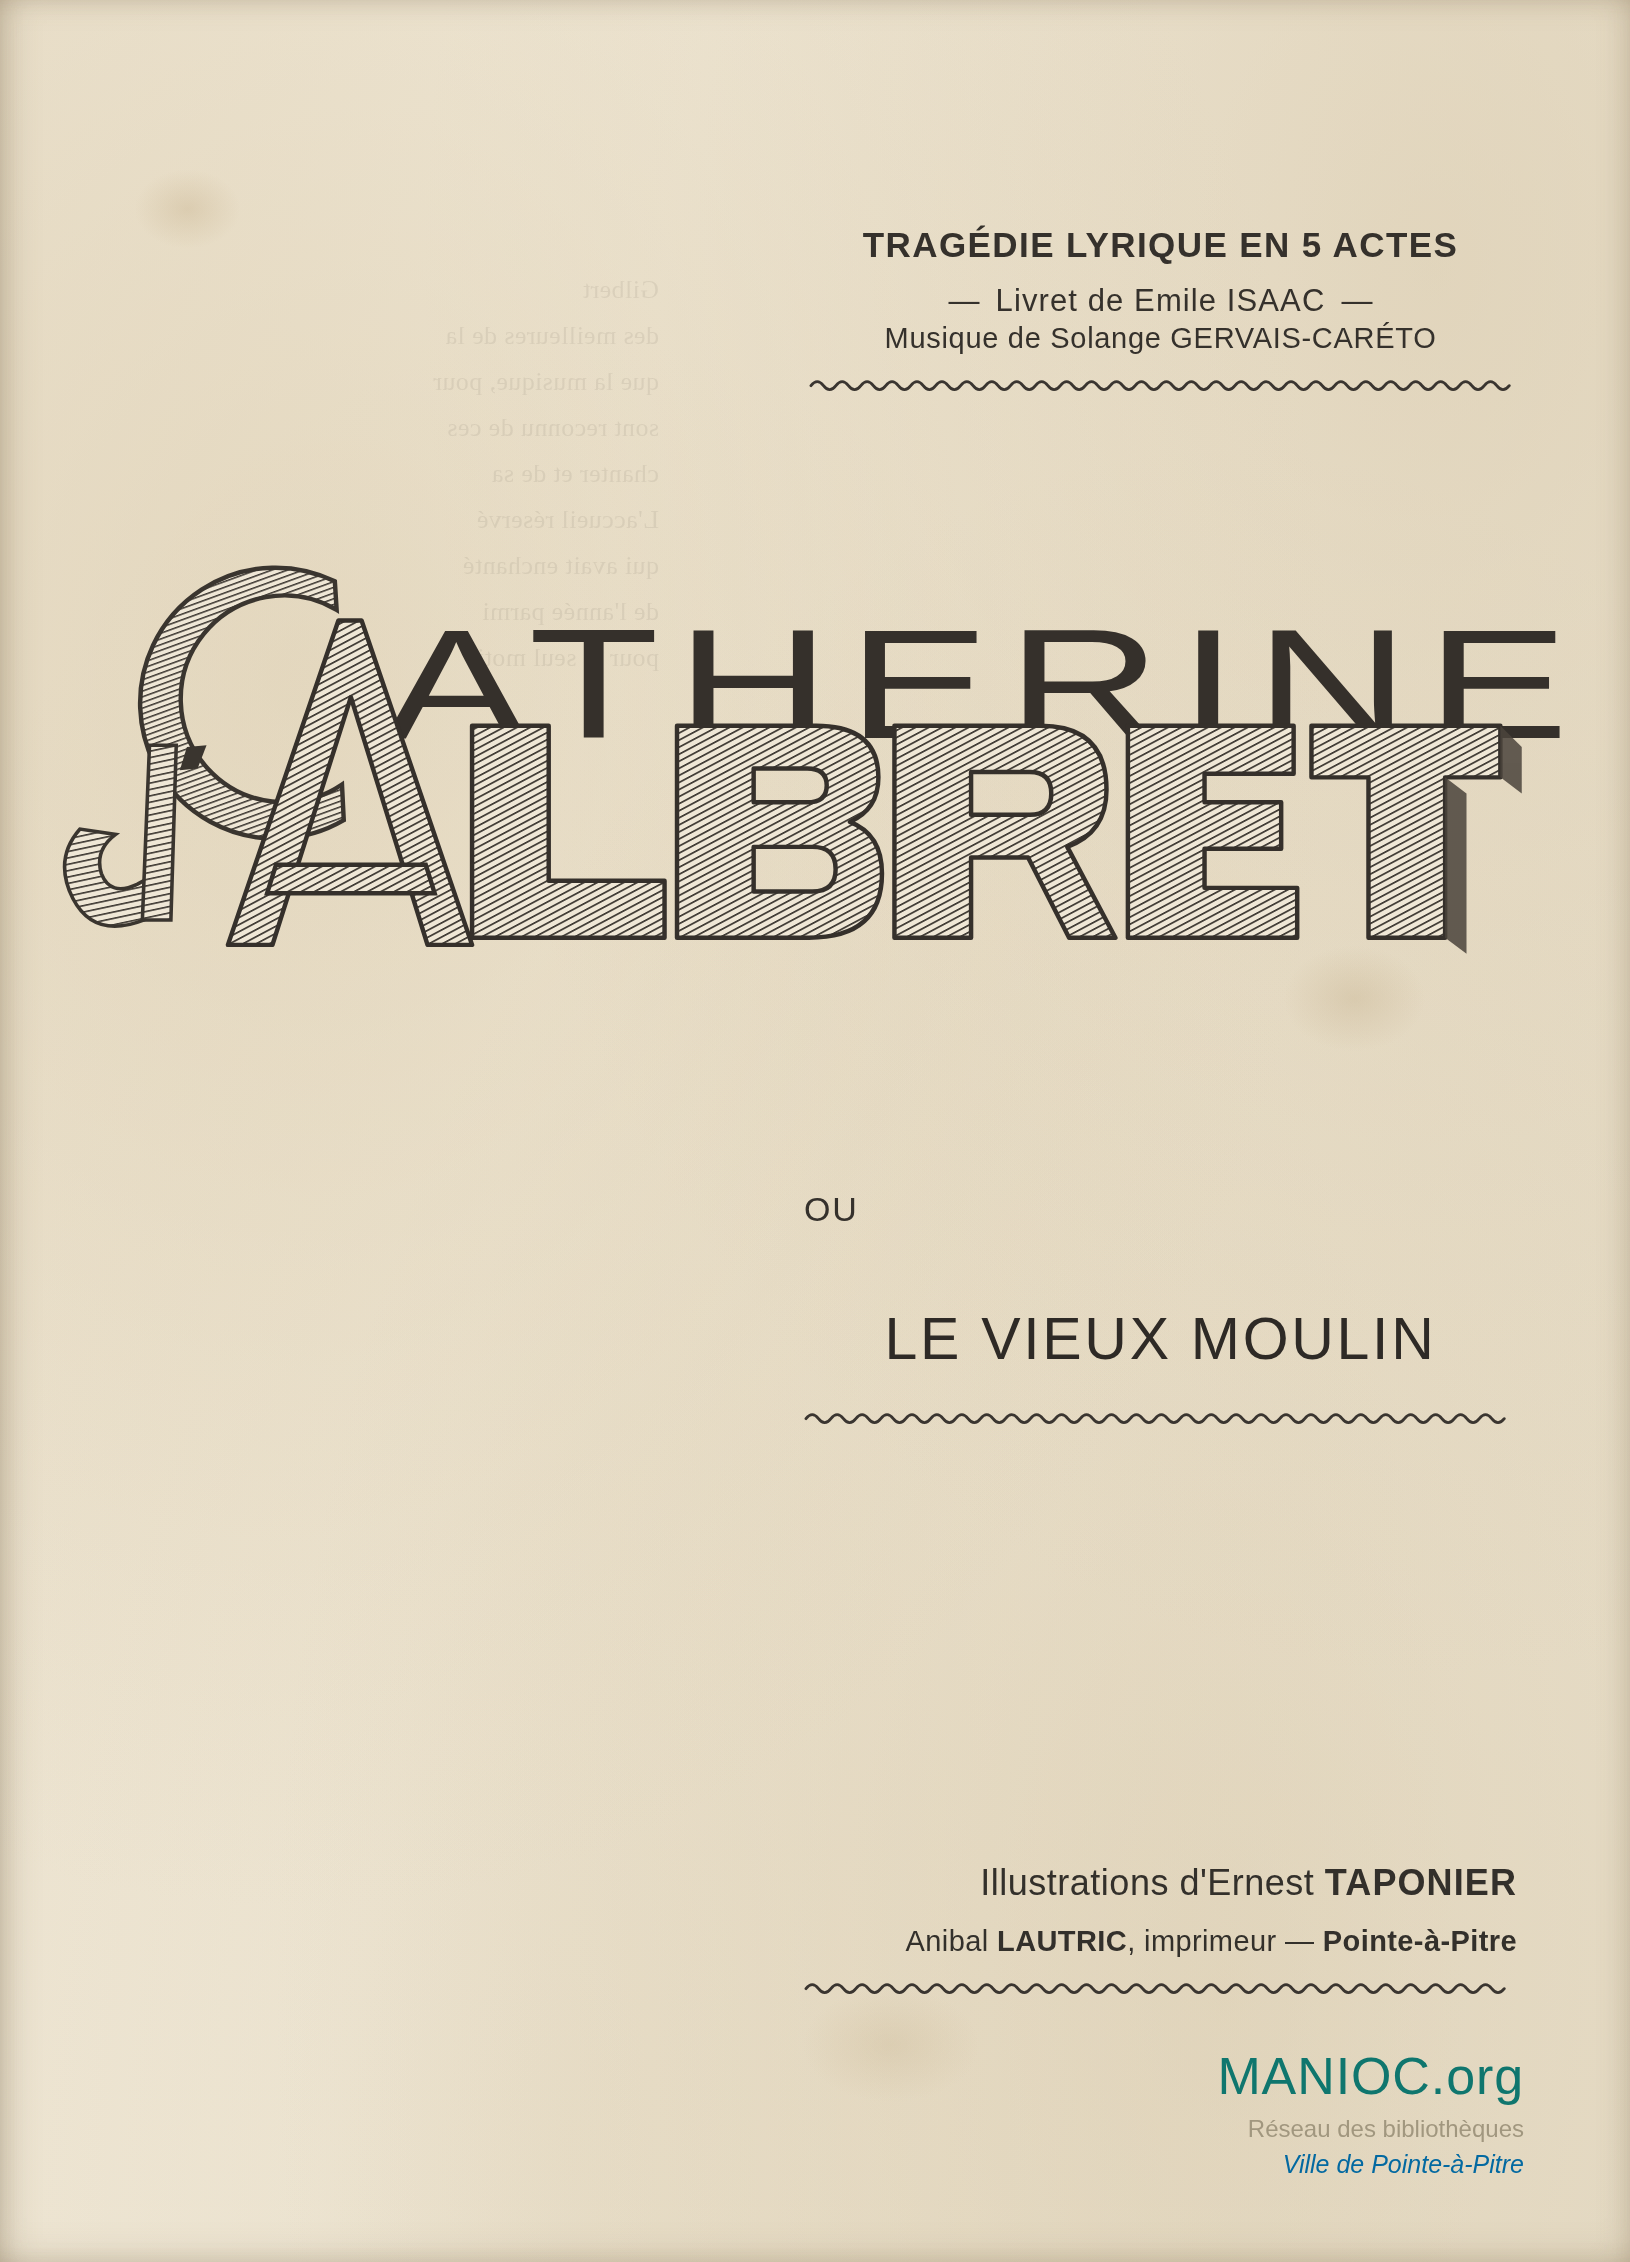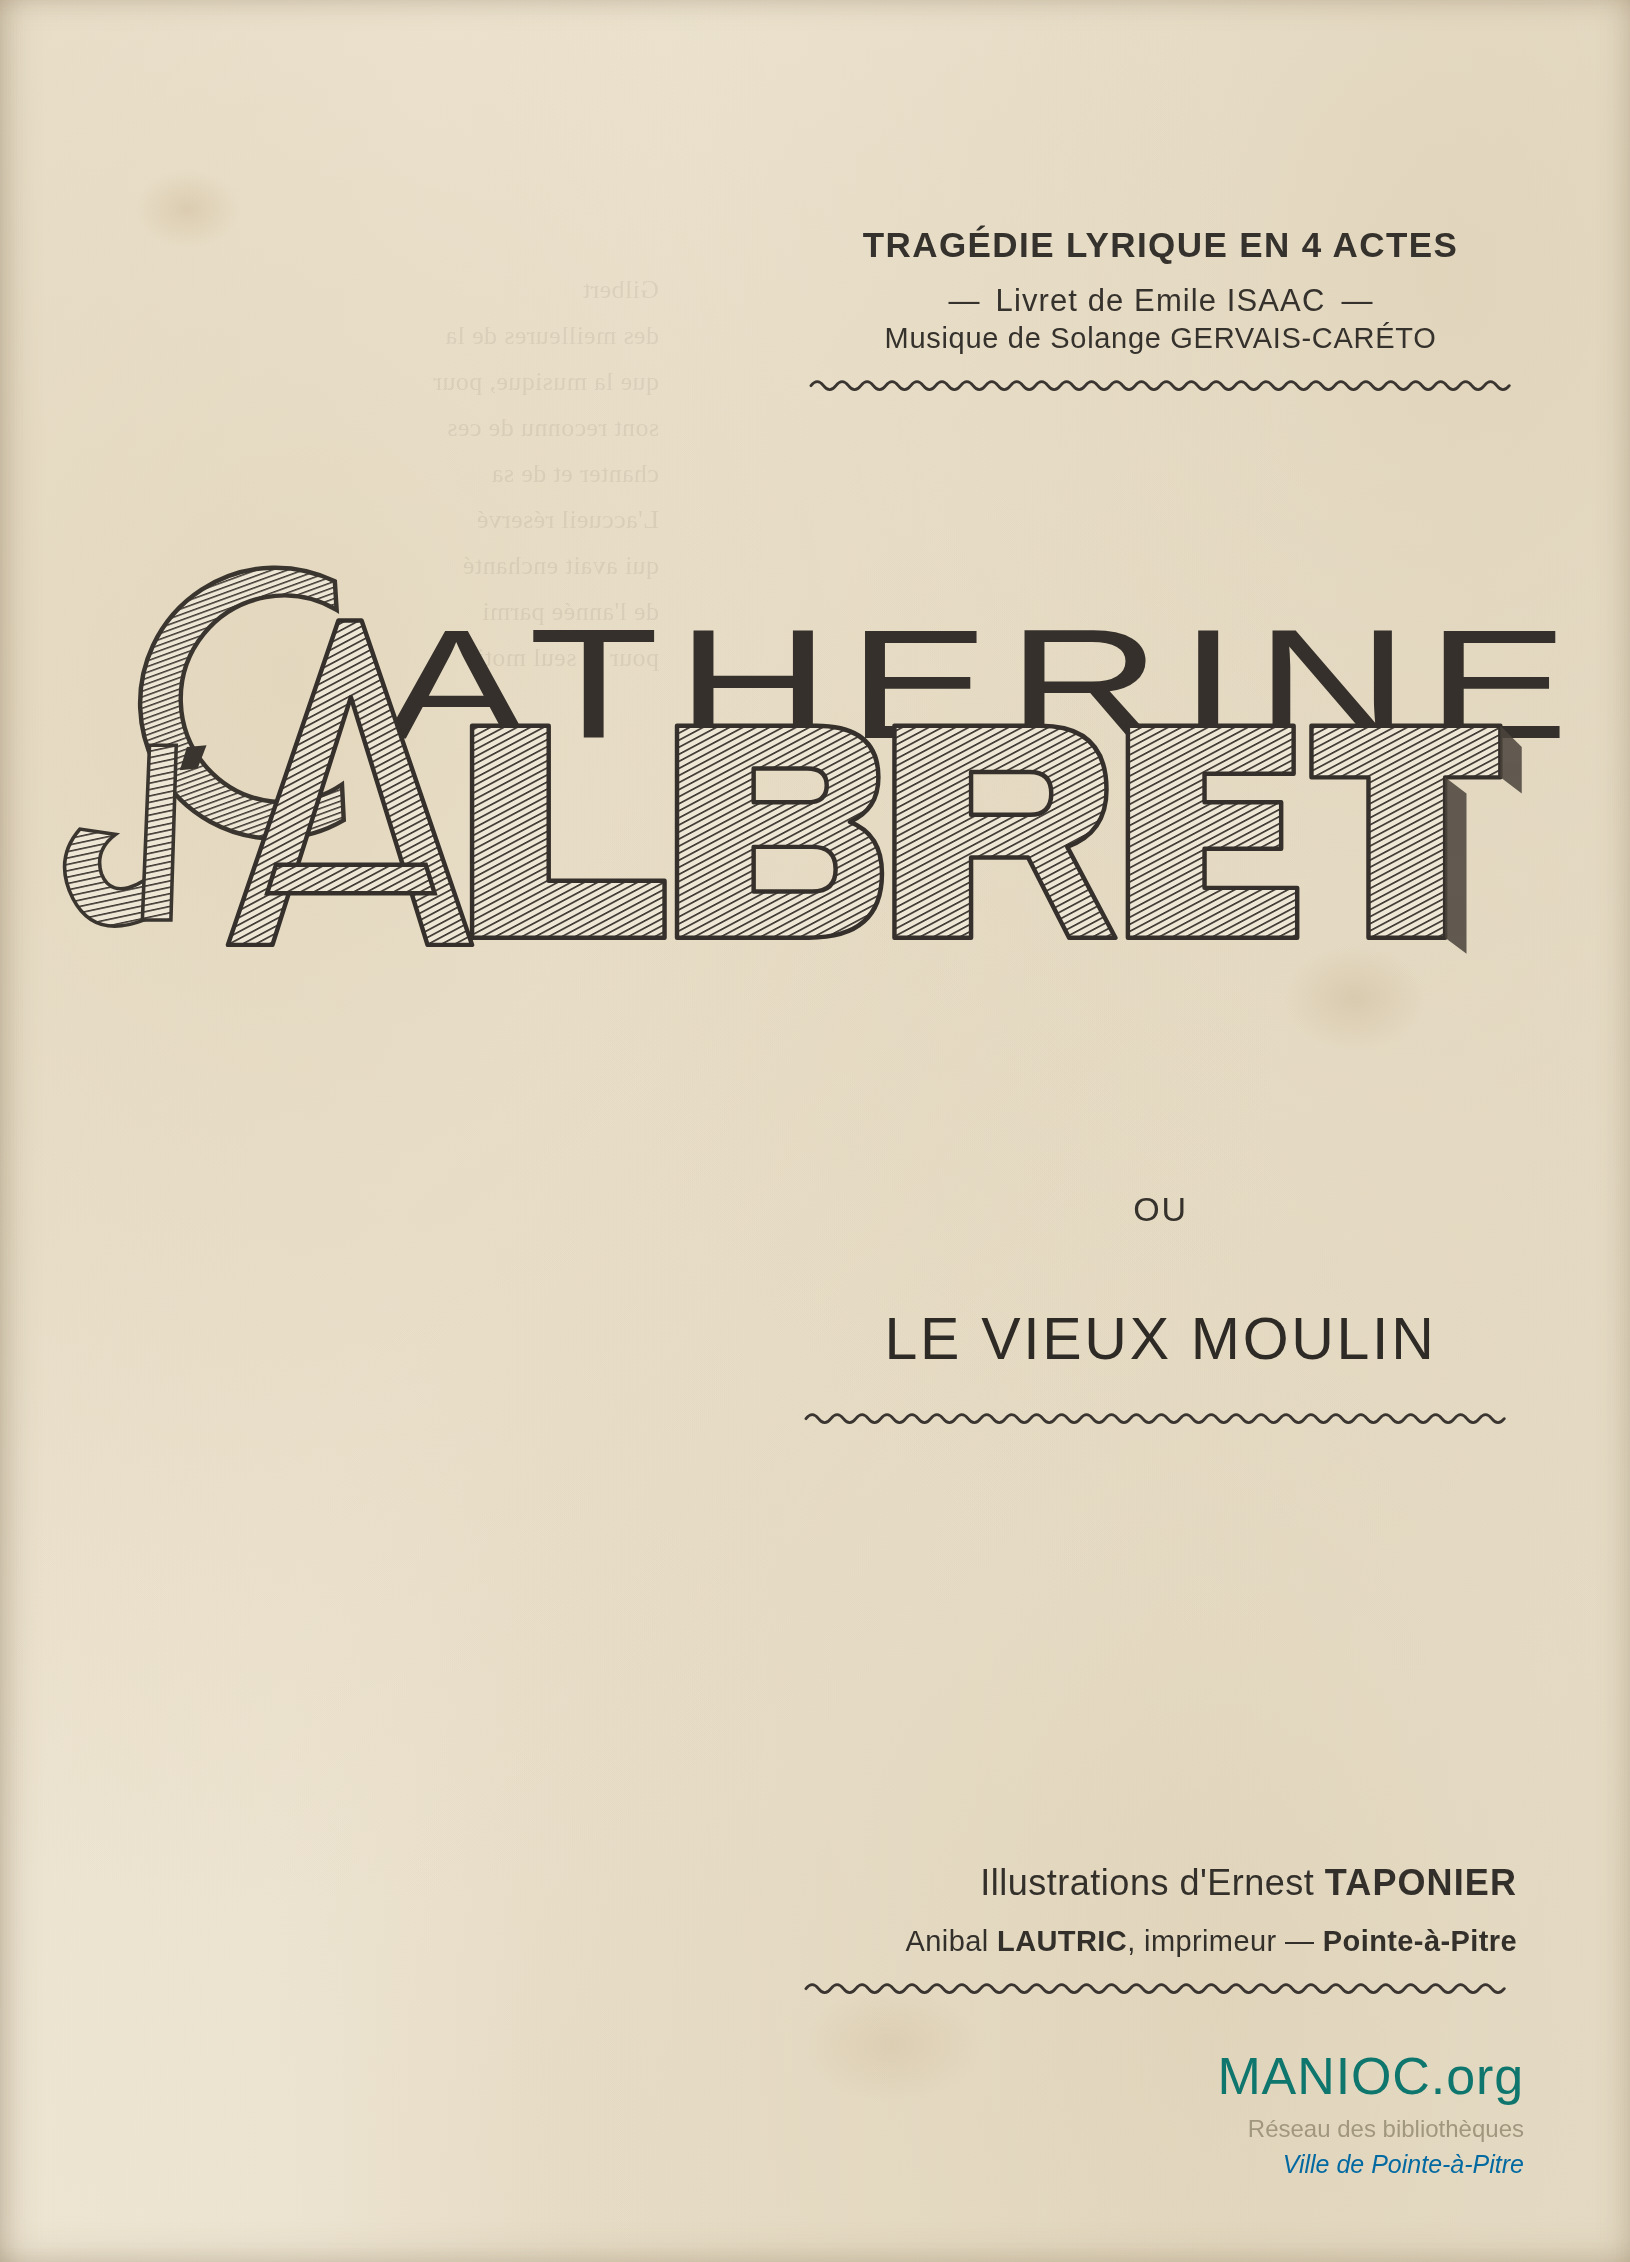--- a/index.html
+++ b/index.html
@@ -103,21 +103,21 @@
     height: 499px;
   }
   .title-art svg { display: block; }
 
   
   .ou {
     position: absolute;
     right: 114px;
     top: 1190px;
     width: 713px;
-    text-align: center;
+    text-align: left;
     font-size: 34px;
     letter-spacing: 1.8px;
     color: #35312c;
   }
   .subtitle {
     position: absolute;
     right: 114px;
     top: 1305px;
     width: 713px;
     text-align: center;
@@ -205,21 +205,21 @@
   <div>chanter et de sa</div>
   <div>L'accueil réservé</div>
   <div>qui avait enchanté</div>
   <div>de l'année parmi</div>
   <div>pour le seul motif</div>
 </div>
 
 <div class="sheet">
 
   <div class="credits">
-    <div class="line1">TRAGÉDIE LYRIQUE EN 4 ACTES</div>
+    <div class="line1">TRAGÉDIE LYRIQUE EN 5 ACTES</div>
     <div class="line2">
       <span class="dash">—</span><span>Livret de Emile ISAAC</span><span class="dash">—</span>
     </div>
     <div class="line3">Musique de Solange GERVAIS-CARÉTO</div>
 
     <svg class="squiggle" width="704" height="19.6" viewBox="0 0 790 22">
       <path d="M2 12 q7 -9 14 0 t14 0 t14 0 t14 0 t14 0 t14 0 t14 0 t14 0 t14 0 t14 0 t14 0 t14 0 t14 0 t14 0 t14 0 t14 0 t14 0 t14 0 t14 0 t14 0 t14 0 t14 0 t14 0 t14 0 t14 0 t14 0 t14 0 t14 0 t14 0 t14 0 t14 0 t14 0 t14 0 t14 0 t14 0 t14 0 t14 0 t14 0 t14 0 t14 0 t14 0 t14 0 t14 0 t14 0 t14 0 t14 0 t14 0 t14 0 t14 0 t14 0 t14 0 t14 0 t14 0 t14 0 t14 0 t14 0" fill="none" stroke="#3a3530" stroke-width="3.2" stroke-linecap="round"></path>
     </svg>
   </div>
 

